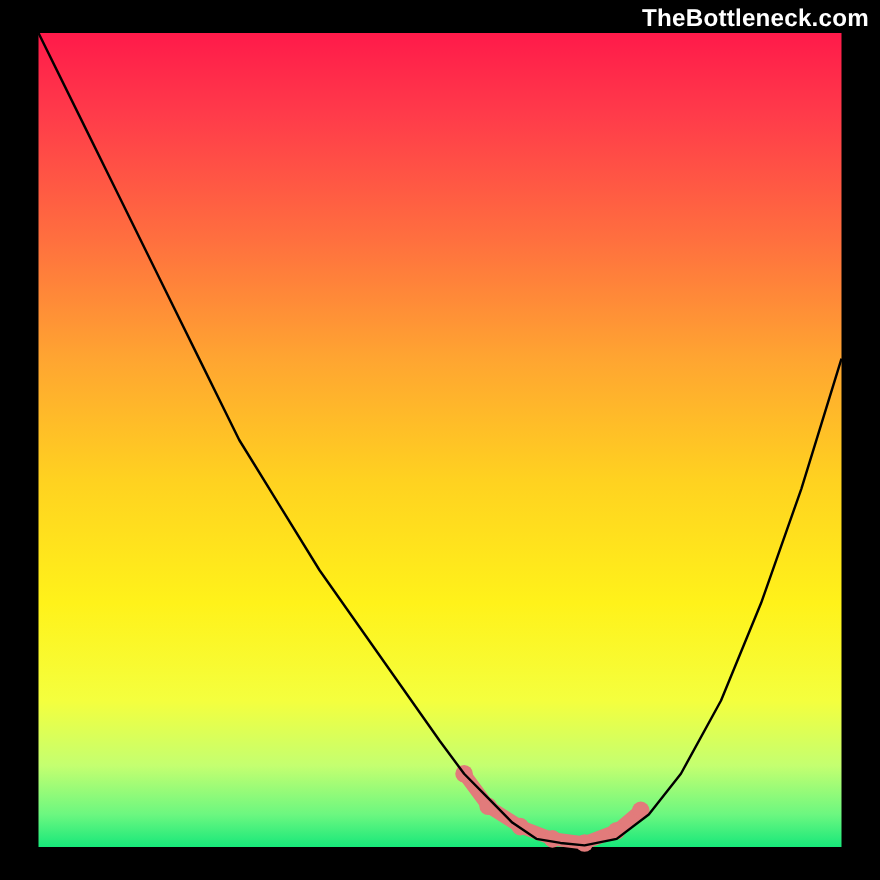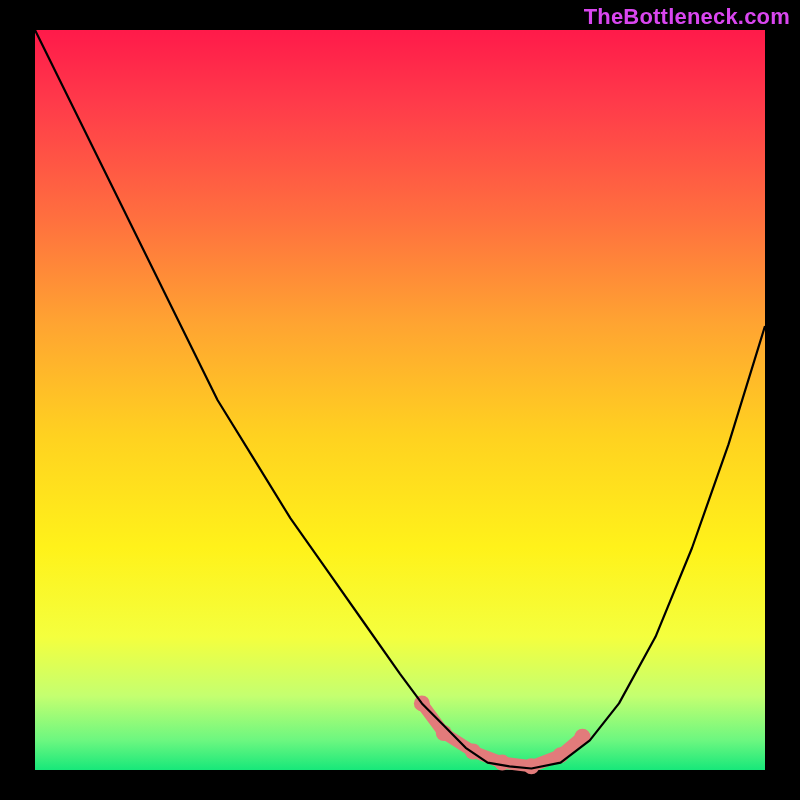--- a/index.html
+++ b/index.html
@@ -13,21 +13,21 @@
   }
   .wrap {
     position: relative;
     width: 800px;
     height: 800px;
   }
   .watermark {
     position: absolute;
     top: 4px;
     right: 10px;
-    color: #d946ef;
+    color: #ffffff;
     font-size: 22px;
     font-weight: 600;
     letter-spacing: 0.2px;
     z-index: 10;
   }
   svg {
     display: block;
     position: absolute;
     top: 0;
     left: 0;

